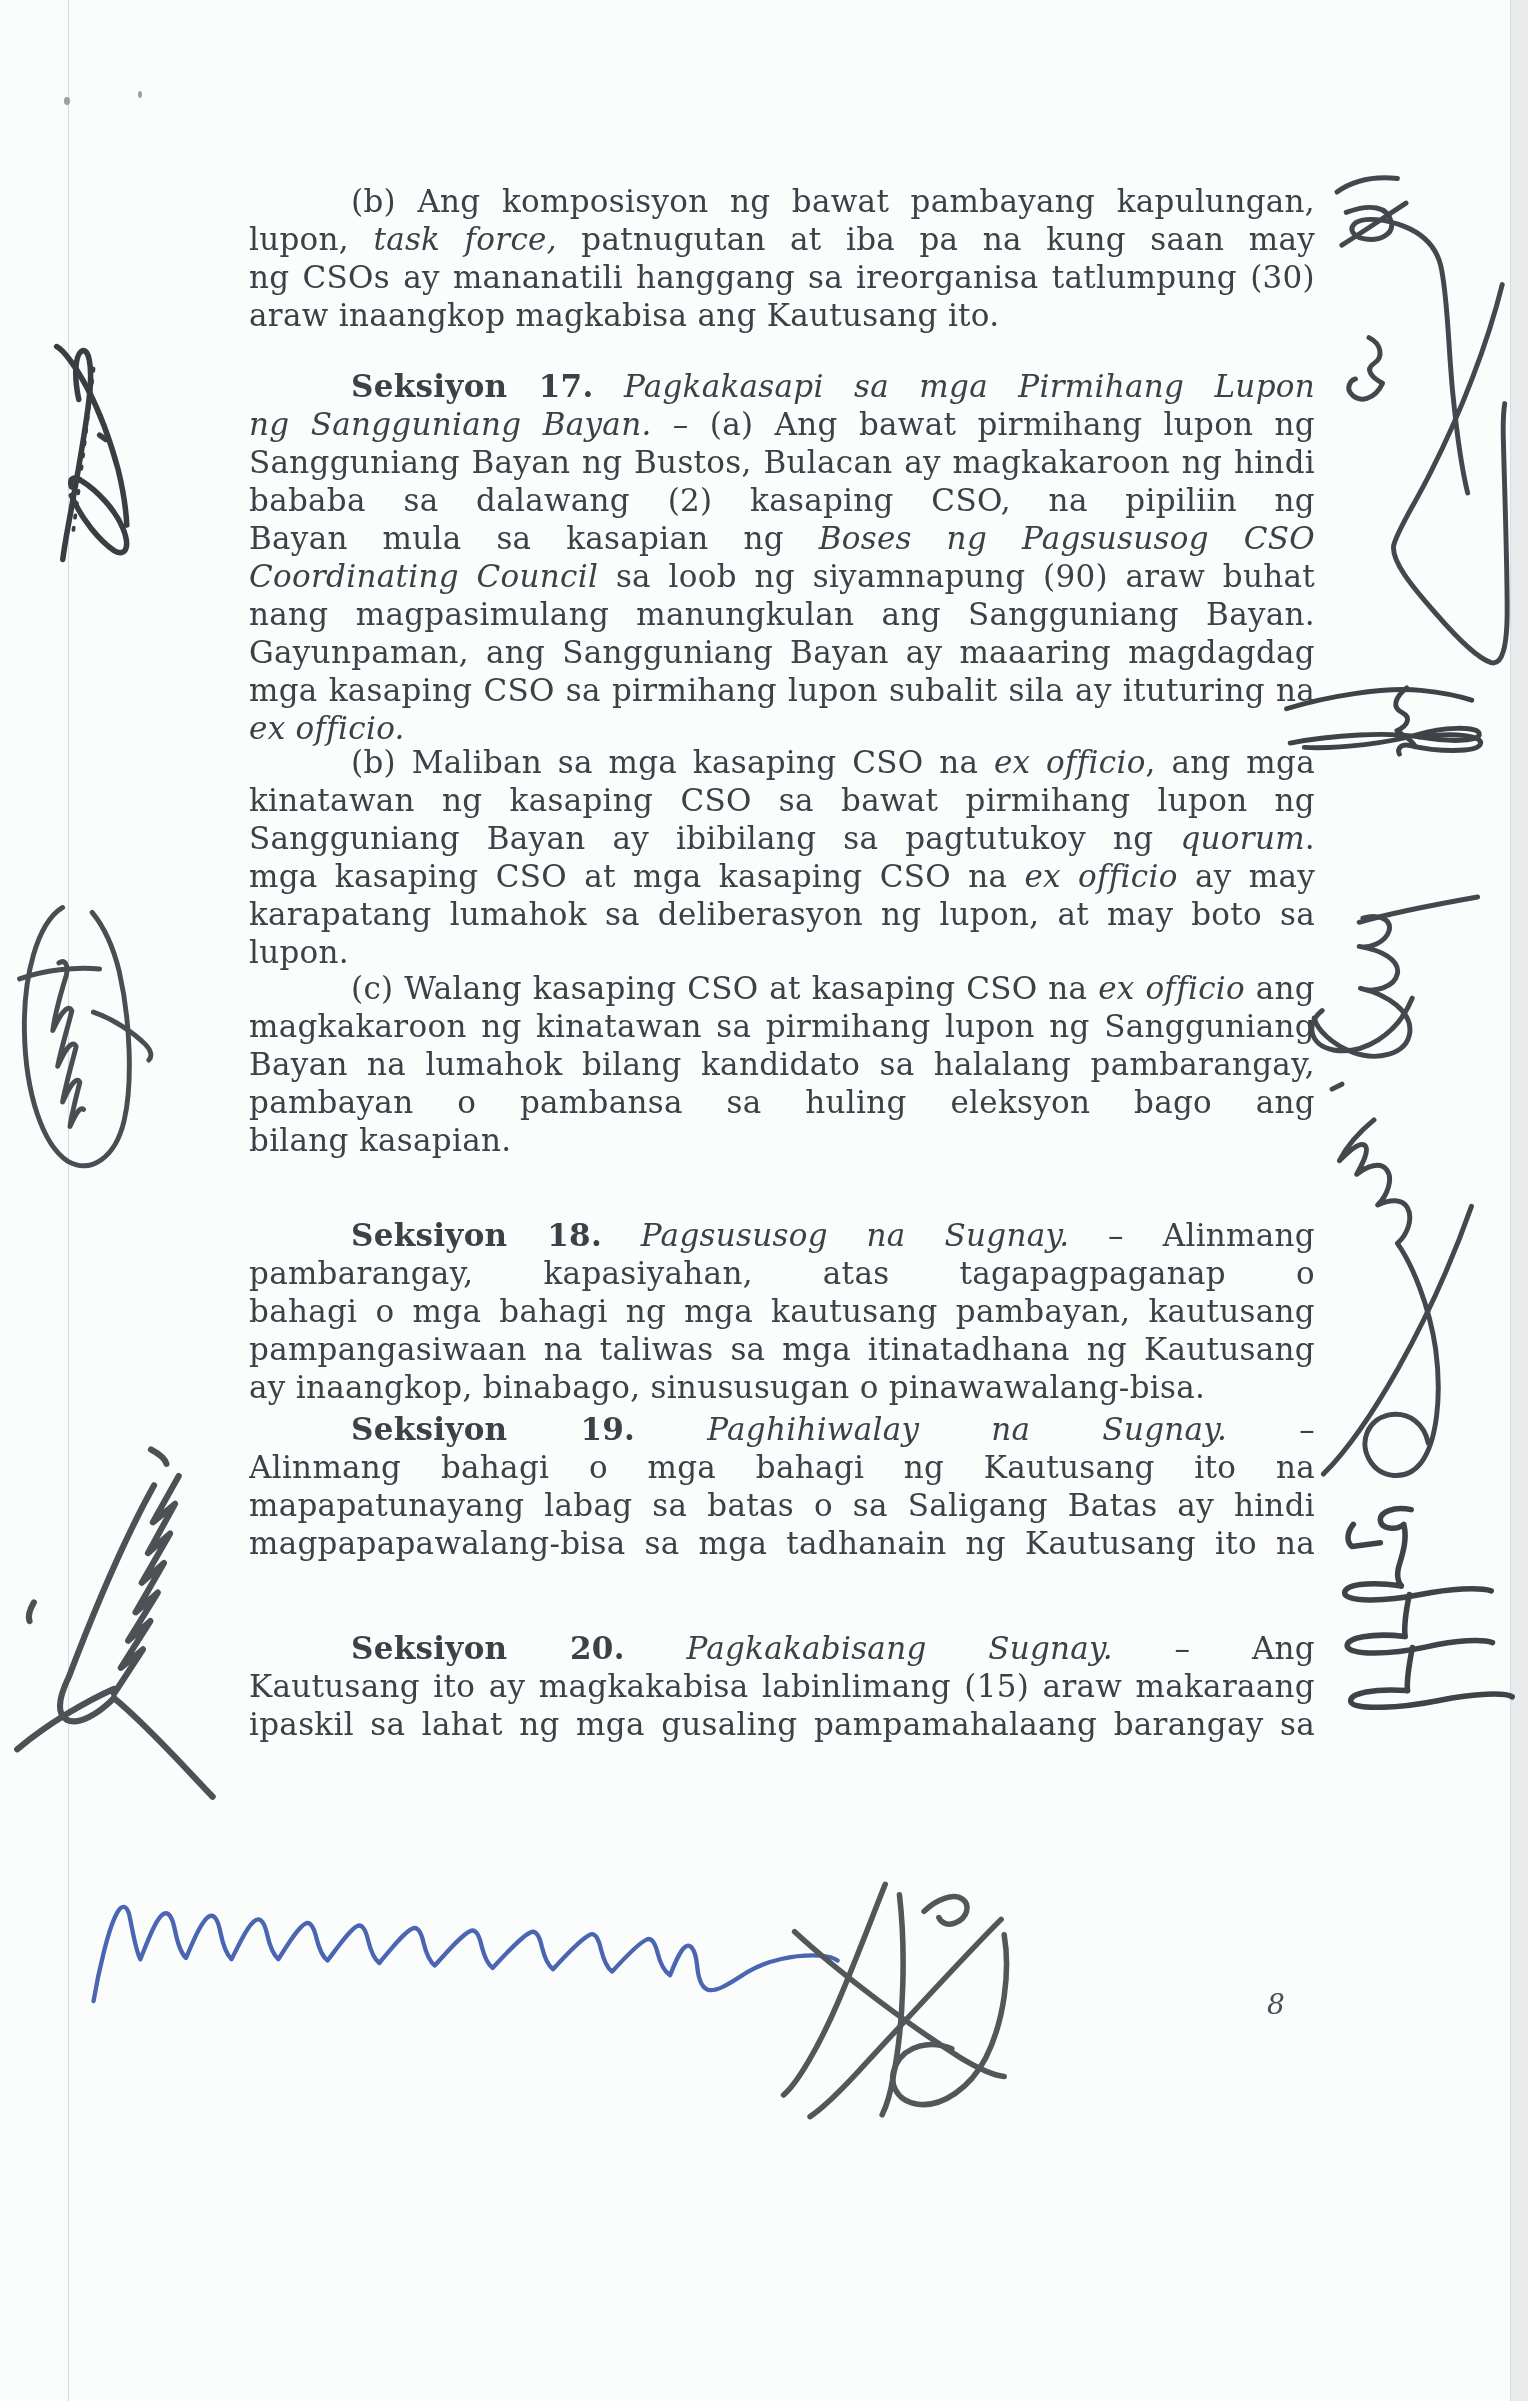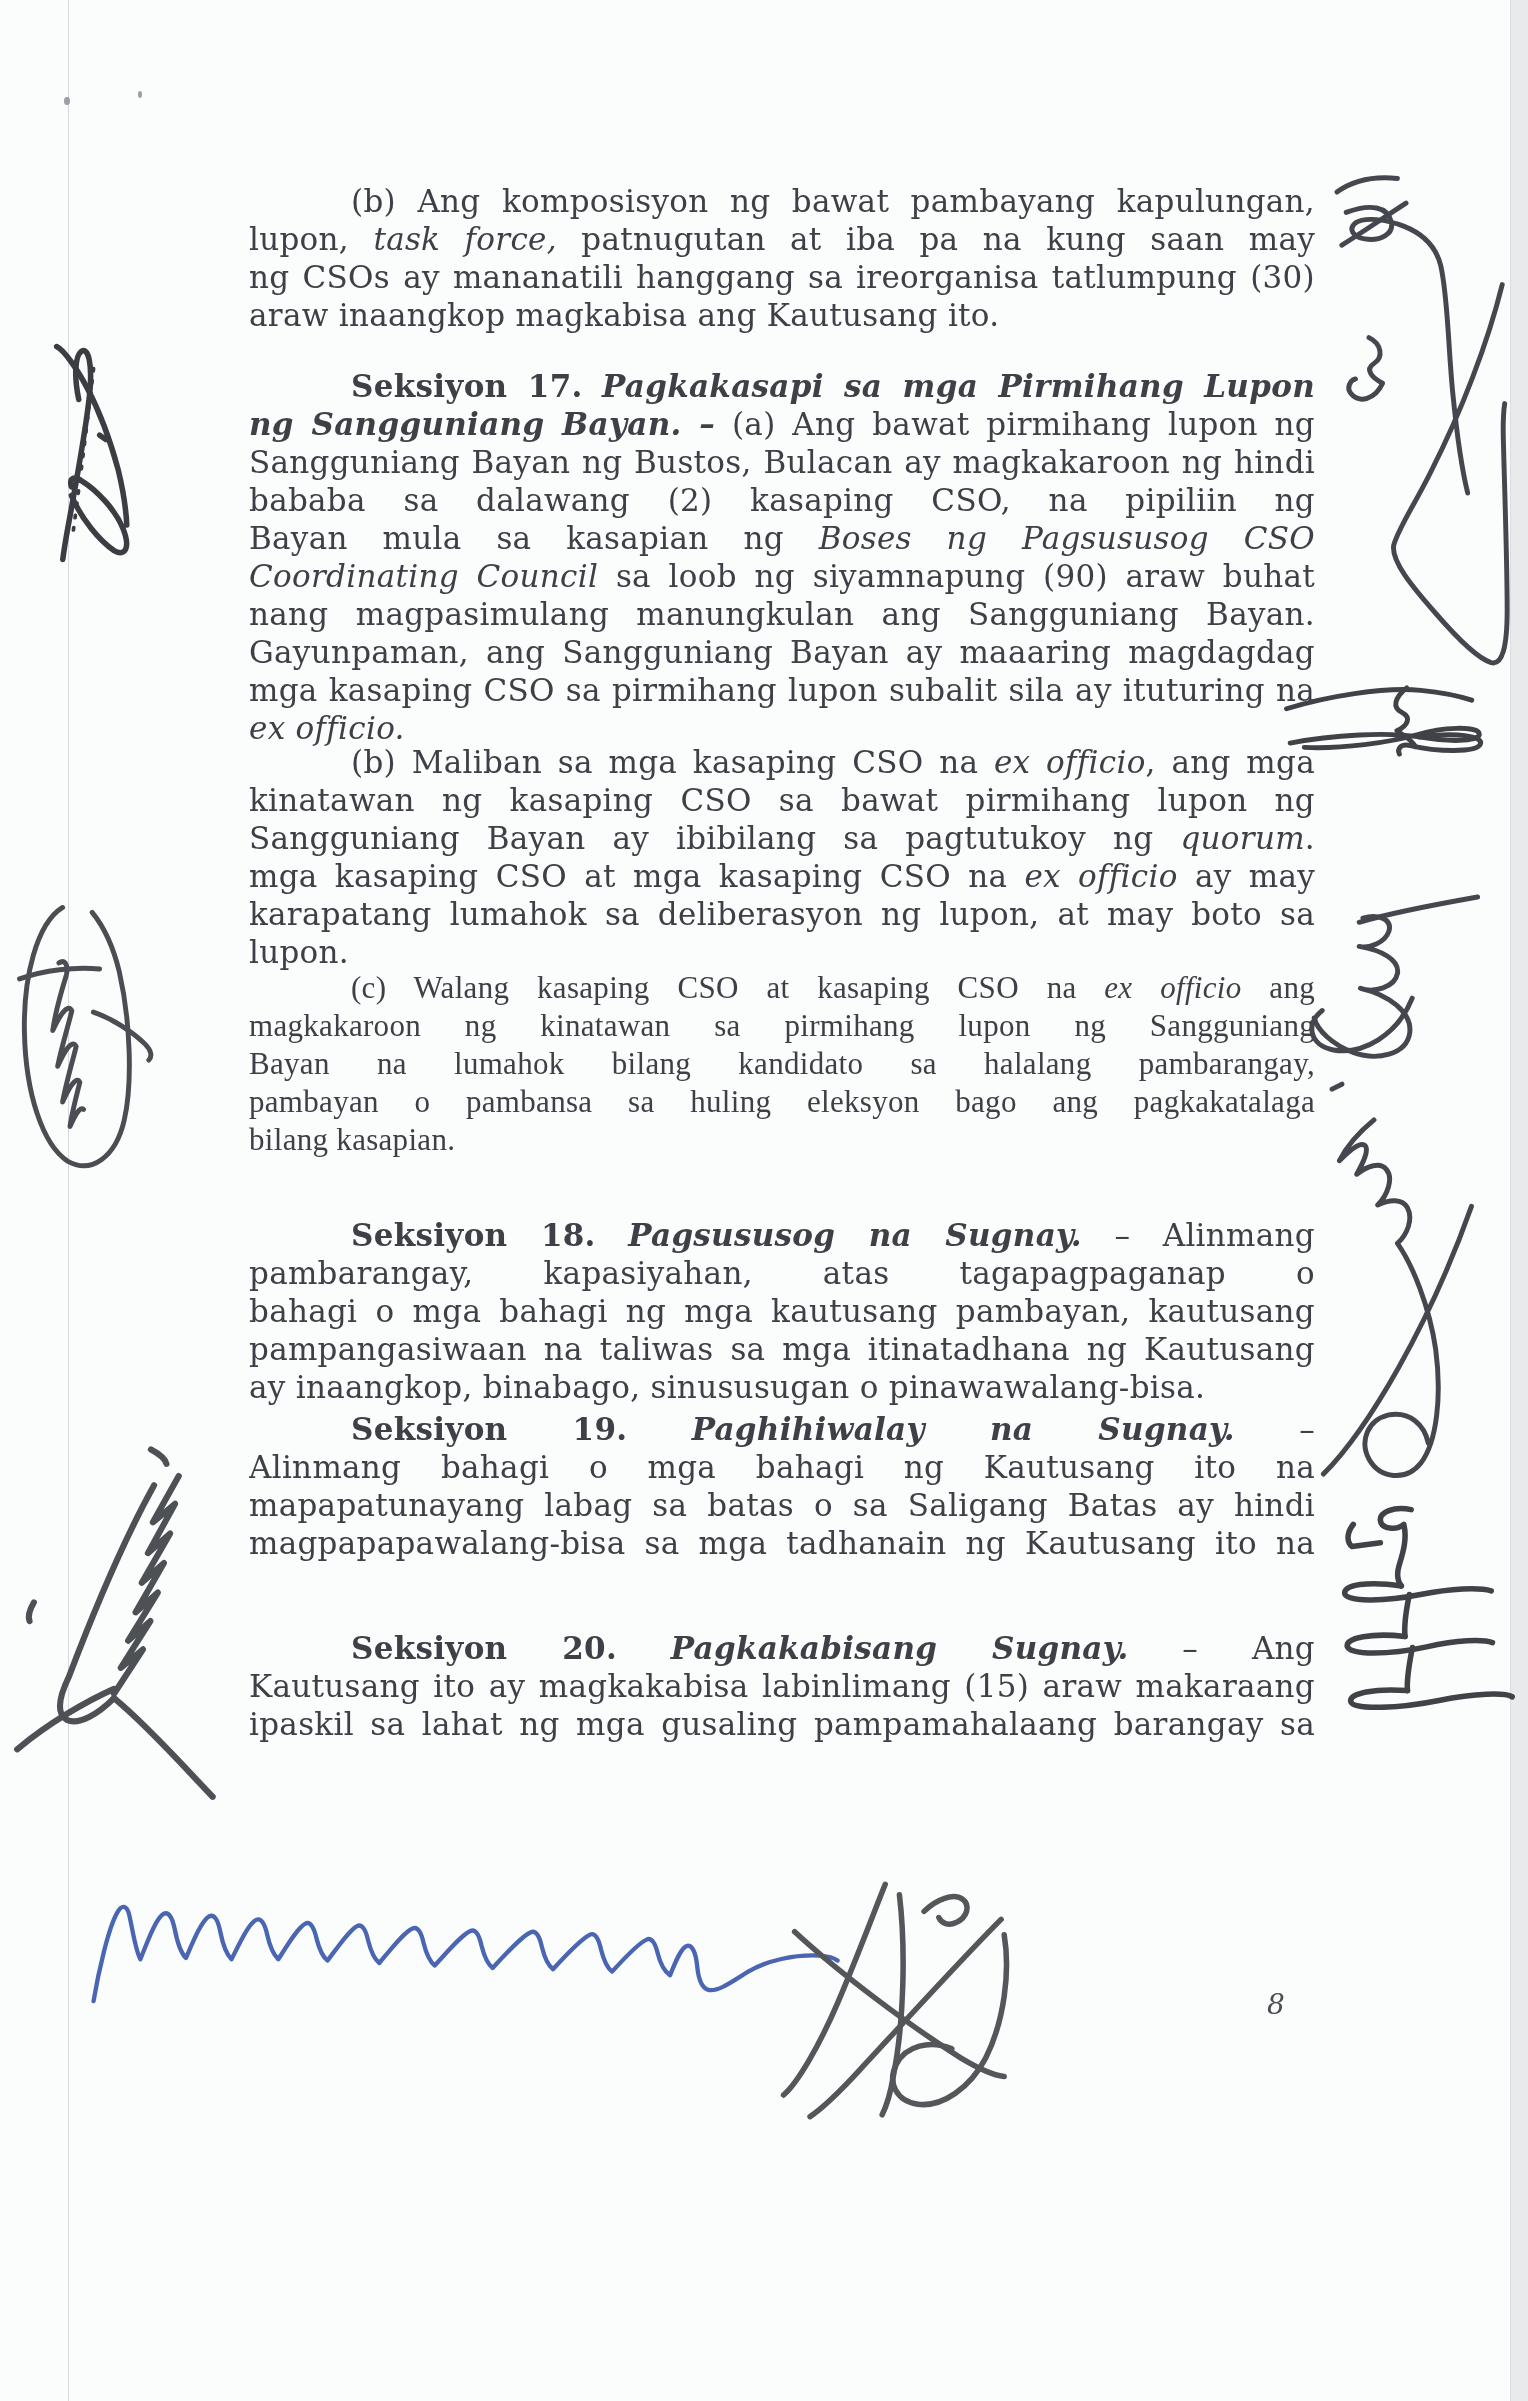--- a/index.html
+++ b/index.html
@@ -11,21 +11,21 @@
   .text-layer{position:absolute;left:0;top:0;width:100%;height:100%;}
   .para{position:absolute;left:221px;width:1066px;margin-left:28px;}
   .line{
     height:38px;line-height:38px;font-size:31px;letter-spacing:0.3px;
     text-align:justify;text-align-last:justify;overflow:hidden;
   }
   .line.last{text-align-last:left;}
   .line.indent{padding-left:102px;}
   .line .i{font-style:italic;}
   .line .b{font-weight:bold;}
-  .line .bi{font-weight:bold;font-style:italic;}
+  .line .bi{font-weight:normal;font-style:italic;}
   .page-number{
     position:absolute;left:1267px;top:1988px;font-size:28px;font-style:italic;
     color:#4b4f55;letter-spacing:0.6px;
   }
   .sig{position:absolute;}
   .sig svg{display:block;width:100%;height:100%;}
   .scan-fold-line{position:absolute;left:68px;top:0;width:1.2px;height:2401px;background:#cdd0d4;opacity:.8;}
   .scan-edge-strip{position:absolute;right:0;top:0;width:17px;height:2401px;background:#e8eaeb;border-left:0.6px solid #dadcdf;}
   .speck{position:absolute;background:#9aa0a6;border-radius:50%;}
   .speck.s1{left:64px;top:97px;width:5.5px;height:8px;}
@@ -59,21 +59,21 @@
         <div class="line last"><span class="i">ex officio.</span></div>
       </div>
       <div class="para" style="top: 743px;">
         <div class="line indent"><span>(b) Maliban sa mga kasaping CSO na </span><span class="i">ex officio</span><span>, ang mga</span></div>
         <div class="line"><span>kinatawan ng kasaping CSO sa bawat pirmihang lupon ng</span></div>
         <div class="line"><span>Sangguniang Bayan ay ibibilang sa pagtutukoy ng </span><span class="i">quorum</span><span>. Kapwa</span></div>
         <div class="line"><span>mga kasaping CSO at mga kasaping CSO na </span><span class="i">ex officio</span><span> ay may</span></div>
         <div class="line"><span>karapatang lumahok sa deliberasyon ng lupon, at may boto sa</span></div>
         <div class="line last"><span>lupon.</span></div>
       </div>
-      <div class="para" style="top: 969px; font-family: Liberation Serif, serif;">
+      <div class="para" style="top: 969px;">
         <div class="line indent"><span>(c) Walang kasaping CSO at kasaping CSO na </span><span class="i">ex officio</span><span> ang</span></div>
         <div class="line"><span>magkakaroon ng kinatawan sa pirmihang lupon ng Sangguniang</span></div>
         <div class="line"><span>Bayan na lumahok bilang kandidato sa halalang pambarangay,</span></div>
         <div class="line"><span>pambayan o pambansa sa huling eleksyon bago ang pagkakatalaga</span></div>
         <div class="line last"><span>bilang kasapian.</span></div>
       </div>
       <div class="para" style="top: 1216px;">
         <div class="line indent"><span class="b">Seksiyon 18.</span><span> </span><span class="bi">Pagsususog na Sugnay.</span><span> – Alinmang</span></div>
         <div class="line"><span>pambarangay, kapasiyahan, atas tagapagpaganap o</span></div>
         <div class="line"><span>bahagi o mga bahagi ng mga kautusang pambayan, kautusang</span></div>

